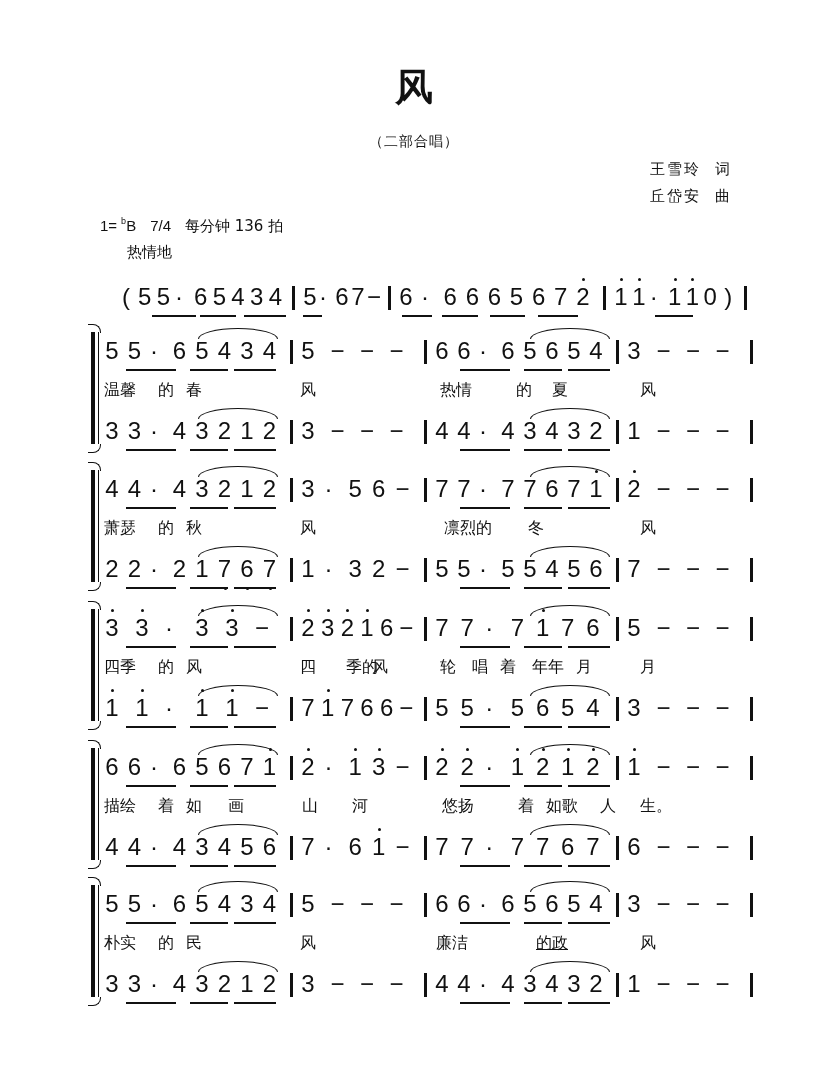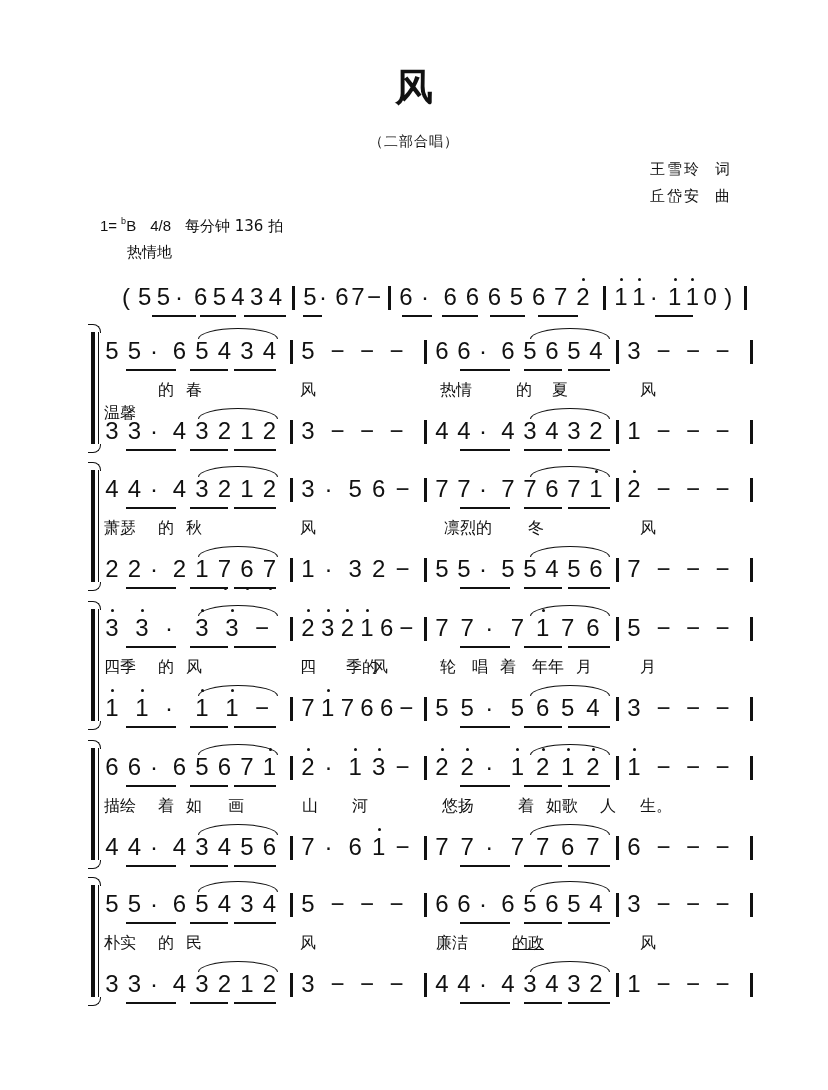--- a/index.html
+++ b/index.html
@@ -75,21 +75,21 @@
 <div class="subtitle">（二部合唱）</div>
 
 <div class="credit" style="top:160px;">
   <span>王雪玲</span><span class="role">词</span>
 </div>
 <div class="credit" style="top:187px;">
   <span>丘岱安</span><span class="role">曲</span>
 </div>
 
 <div class="key">
-  <span>1=</span><span class="flat">b</span><span>B</span><span class="gap"></span><span>4/8</span><span class="gap"></span><span style="font-family:'DejaVu Sans',sans-serif;">每分钟 136 拍</span>
+  <span>1=</span><span class="flat">b</span><span>B</span><span class="gap"></span><span>7/4</span><span class="gap"></span><span style="font-family:'DejaVu Sans',sans-serif;">每分钟 136 拍</span>
 </div>
 <div class="tempo-word">热情地</div>
 
 <div id="intro" class="row" style="top:282px;">
     <div class="note" style="left: 118px;">(</div>
     <div class="note" style="left: 136.667px;">5</div>
     <div class="note" style="left: 155.333px;">5</div>
     <div class="note" style="left: 174px; width: 10px;">·</div>
     <div class="note" style="left: 192.667px;">6</div>
     <div class="note" style="left: 211.333px;">5</div>
@@ -170,21 +170,21 @@
         <div class="uline" style="left: 126px; width: 50px; top: 33px;"></div>
         <div class="uline" style="left: 190px; width: 38px; top: 33px;"></div>
         <div class="uline" style="left: 234px; width: 42px; top: 33px;"></div>
         <div class="uline" style="left: 460px; width: 50px; top: 33px;"></div>
         <div class="uline" style="left: 524px; width: 38px; top: 33px;"></div>
         <div class="uline" style="left: 568px; width: 42px; top: 33px;"></div>
         <div class="slur" style="left: 198px; width: 78px; top: -8px;"></div>
         <div class="slur" style="left: 530px; width: 78px; top: -8px;"></div>
       </div>
       <div class="lyric-row" style="top: 380px;">
-        <div class="lyric" style="left: 104px; margin-top: 23px;">温馨</div>
+        <div class="lyric" style="left: 104px;">温馨</div>
         <div class="lyric" style="left: 158px;">的</div>
         <div class="lyric" style="left: 186px;">春</div>
         <div class="lyric" style="left: 300px;">风</div>
         <div class="lyric" style="left: 440px;">热情</div>
         <div class="lyric" style="left: 516px;">的</div>
         <div class="lyric" style="left: 552px;">夏</div>
         <div class="lyric" style="left: 640px;">风</div>
       </div>
       <div class="row" style="top: 416px;">
         <div class="note" style="left: 104px;">3</div>
@@ -549,21 +549,21 @@
         <div class="uline" style="left: 568px; width: 42px; top: 33px;"></div>
         <div class="slur" style="left: 198px; width: 78px; top: -8px;"></div>
         <div class="slur" style="left: 530px; width: 78px; top: -8px;"></div>
       </div>
       <div class="lyric-row" style="top: 933px;">
         <div class="lyric" style="left: 104px;">朴实</div>
         <div class="lyric" style="left: 158px;">的</div>
         <div class="lyric" style="left: 186px;">民</div>
         <div class="lyric" style="left: 300px;">风</div>
         <div class="lyric" style="left: 436px;">廉洁</div>
-        <div class="lyric" style="left: 512px; text-decoration: underline;">的政</div>
+        <div class="lyric" style="left: 536px; text-decoration: underline;">的政</div>
         <div class="lyric" style="left: 640px;">风</div>
       </div>
       <div class="row" style="top: 969px;">
         <div class="note" style="left: 104px;">3</div>
         <div class="note" style="left: 126.5px;">3</div>
         <div class="note" style="left: 149px; width: 10px;">·</div>
         <div class="note" style="left: 171.5px;">4</div>
         <div class="note" style="left: 194px;">3</div>
         <div class="note" style="left: 216.5px;">2</div>
         <div class="note" style="left: 239px;">1</div>

